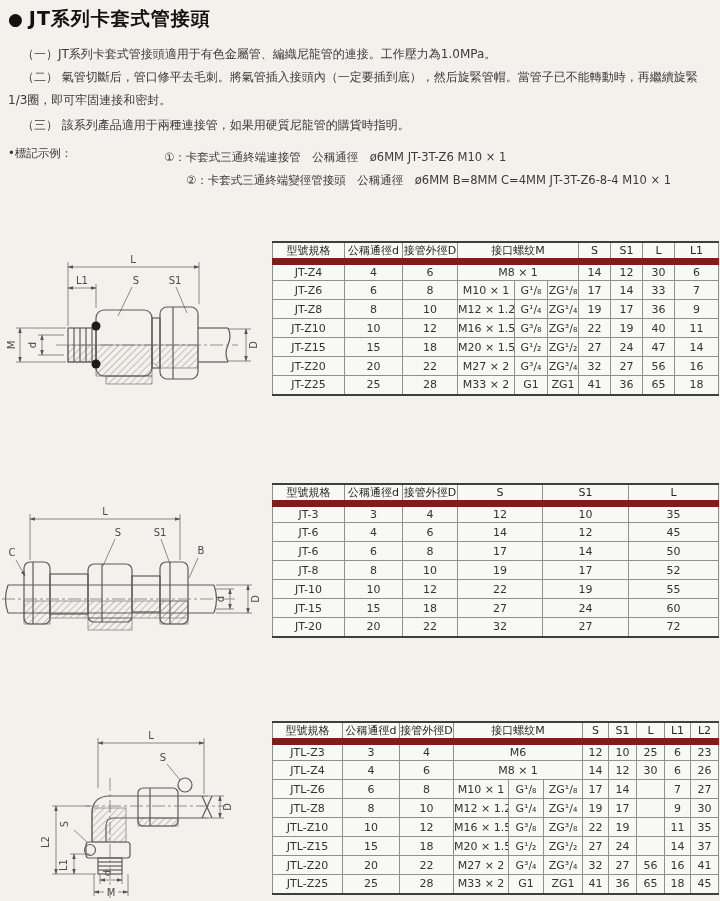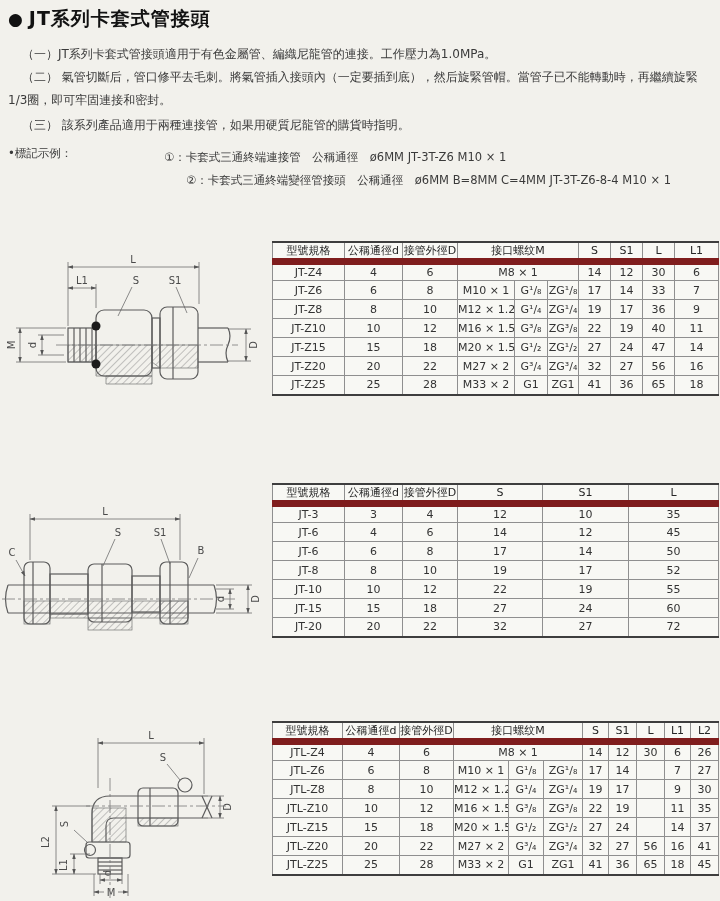--- a/index.html
+++ b/index.html
@@ -287,20 +287,31 @@
         <th>接管外徑D</th>
         <th colspan="3">接口螺纹M</th>
         <th>S</th>
         <th>S1</th>
         <th>L</th>
         <th>L1</th>
         <th>L2</th>
       </tr>
     </thead>
     <tbody>
+      <tr>
+        <td>JTL-Z3</td>
+        <td>3</td>
+        <td>4</td>
+        <td colspan="3">M6</td>
+        <td>12</td>
+        <td>10</td>
+        <td>25</td>
+        <td>6</td>
+        <td>23</td>
+      </tr>
       <tr>
         <td>JTL-Z4</td>
         <td>4</td>
         <td>6</td>
         <td colspan="3">M8 × 1</td>
         <td>14</td>
         <td>12</td>
         <td>30</td>
         <td>6</td>
         <td>26</td>

